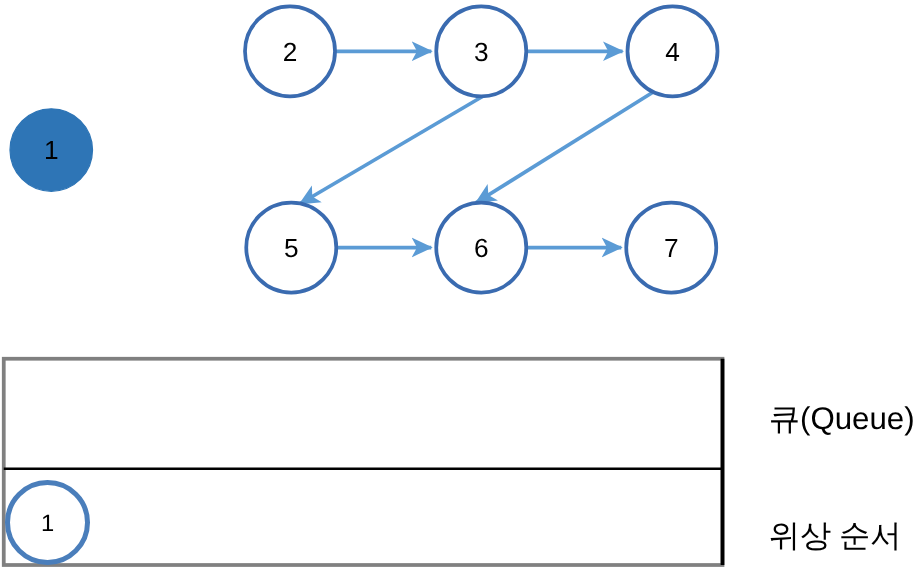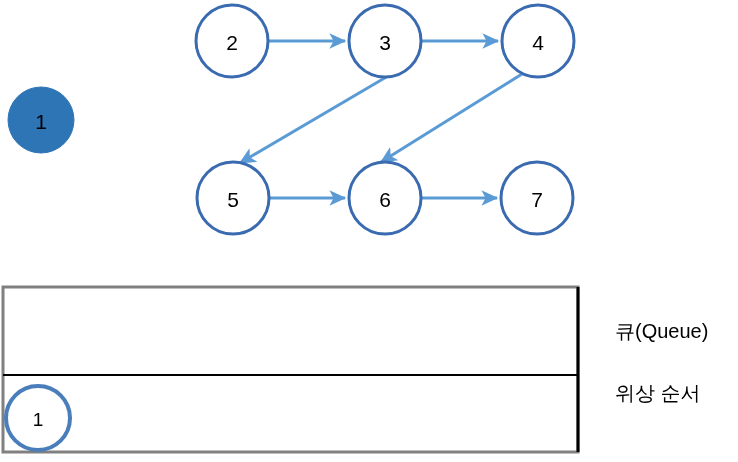--- a/index.html
+++ b/index.html
@@ -34,26 +34,26 @@
   .node-label-small {
     font-family: "Liberation Sans", sans-serif;
     font-size: 19px;
     fill: #000000;
     text-anchor: middle;
     dominant-baseline: central;
   }
   .side-label {
     position: absolute;
     font-family: "Liberation Sans", sans-serif;
-    font-size: 20px;
+    font-size: 25px;
     color: #000000;
     white-space: nowrap;
   }
   #queue-label { left: 615px; top: 318px; }
-  #order-label { left: 615px; top: 380px; }
+  #order-label { left: 615px; top: 412px; font-family: Liberation Serif, serif; }
 </style>
 </head>
 <body>
 
 <div id="canvas">
 
   <svg id="graph-svg" viewBox="0 0 738 462" xmlns="http://www.w3.org/2000/svg">
 
     <defs>
       <marker id="arrowhead" markerWidth="6" markerHeight="6" refX="5.2" refY="3" orient="auto" markerUnits="strokeWidth">

